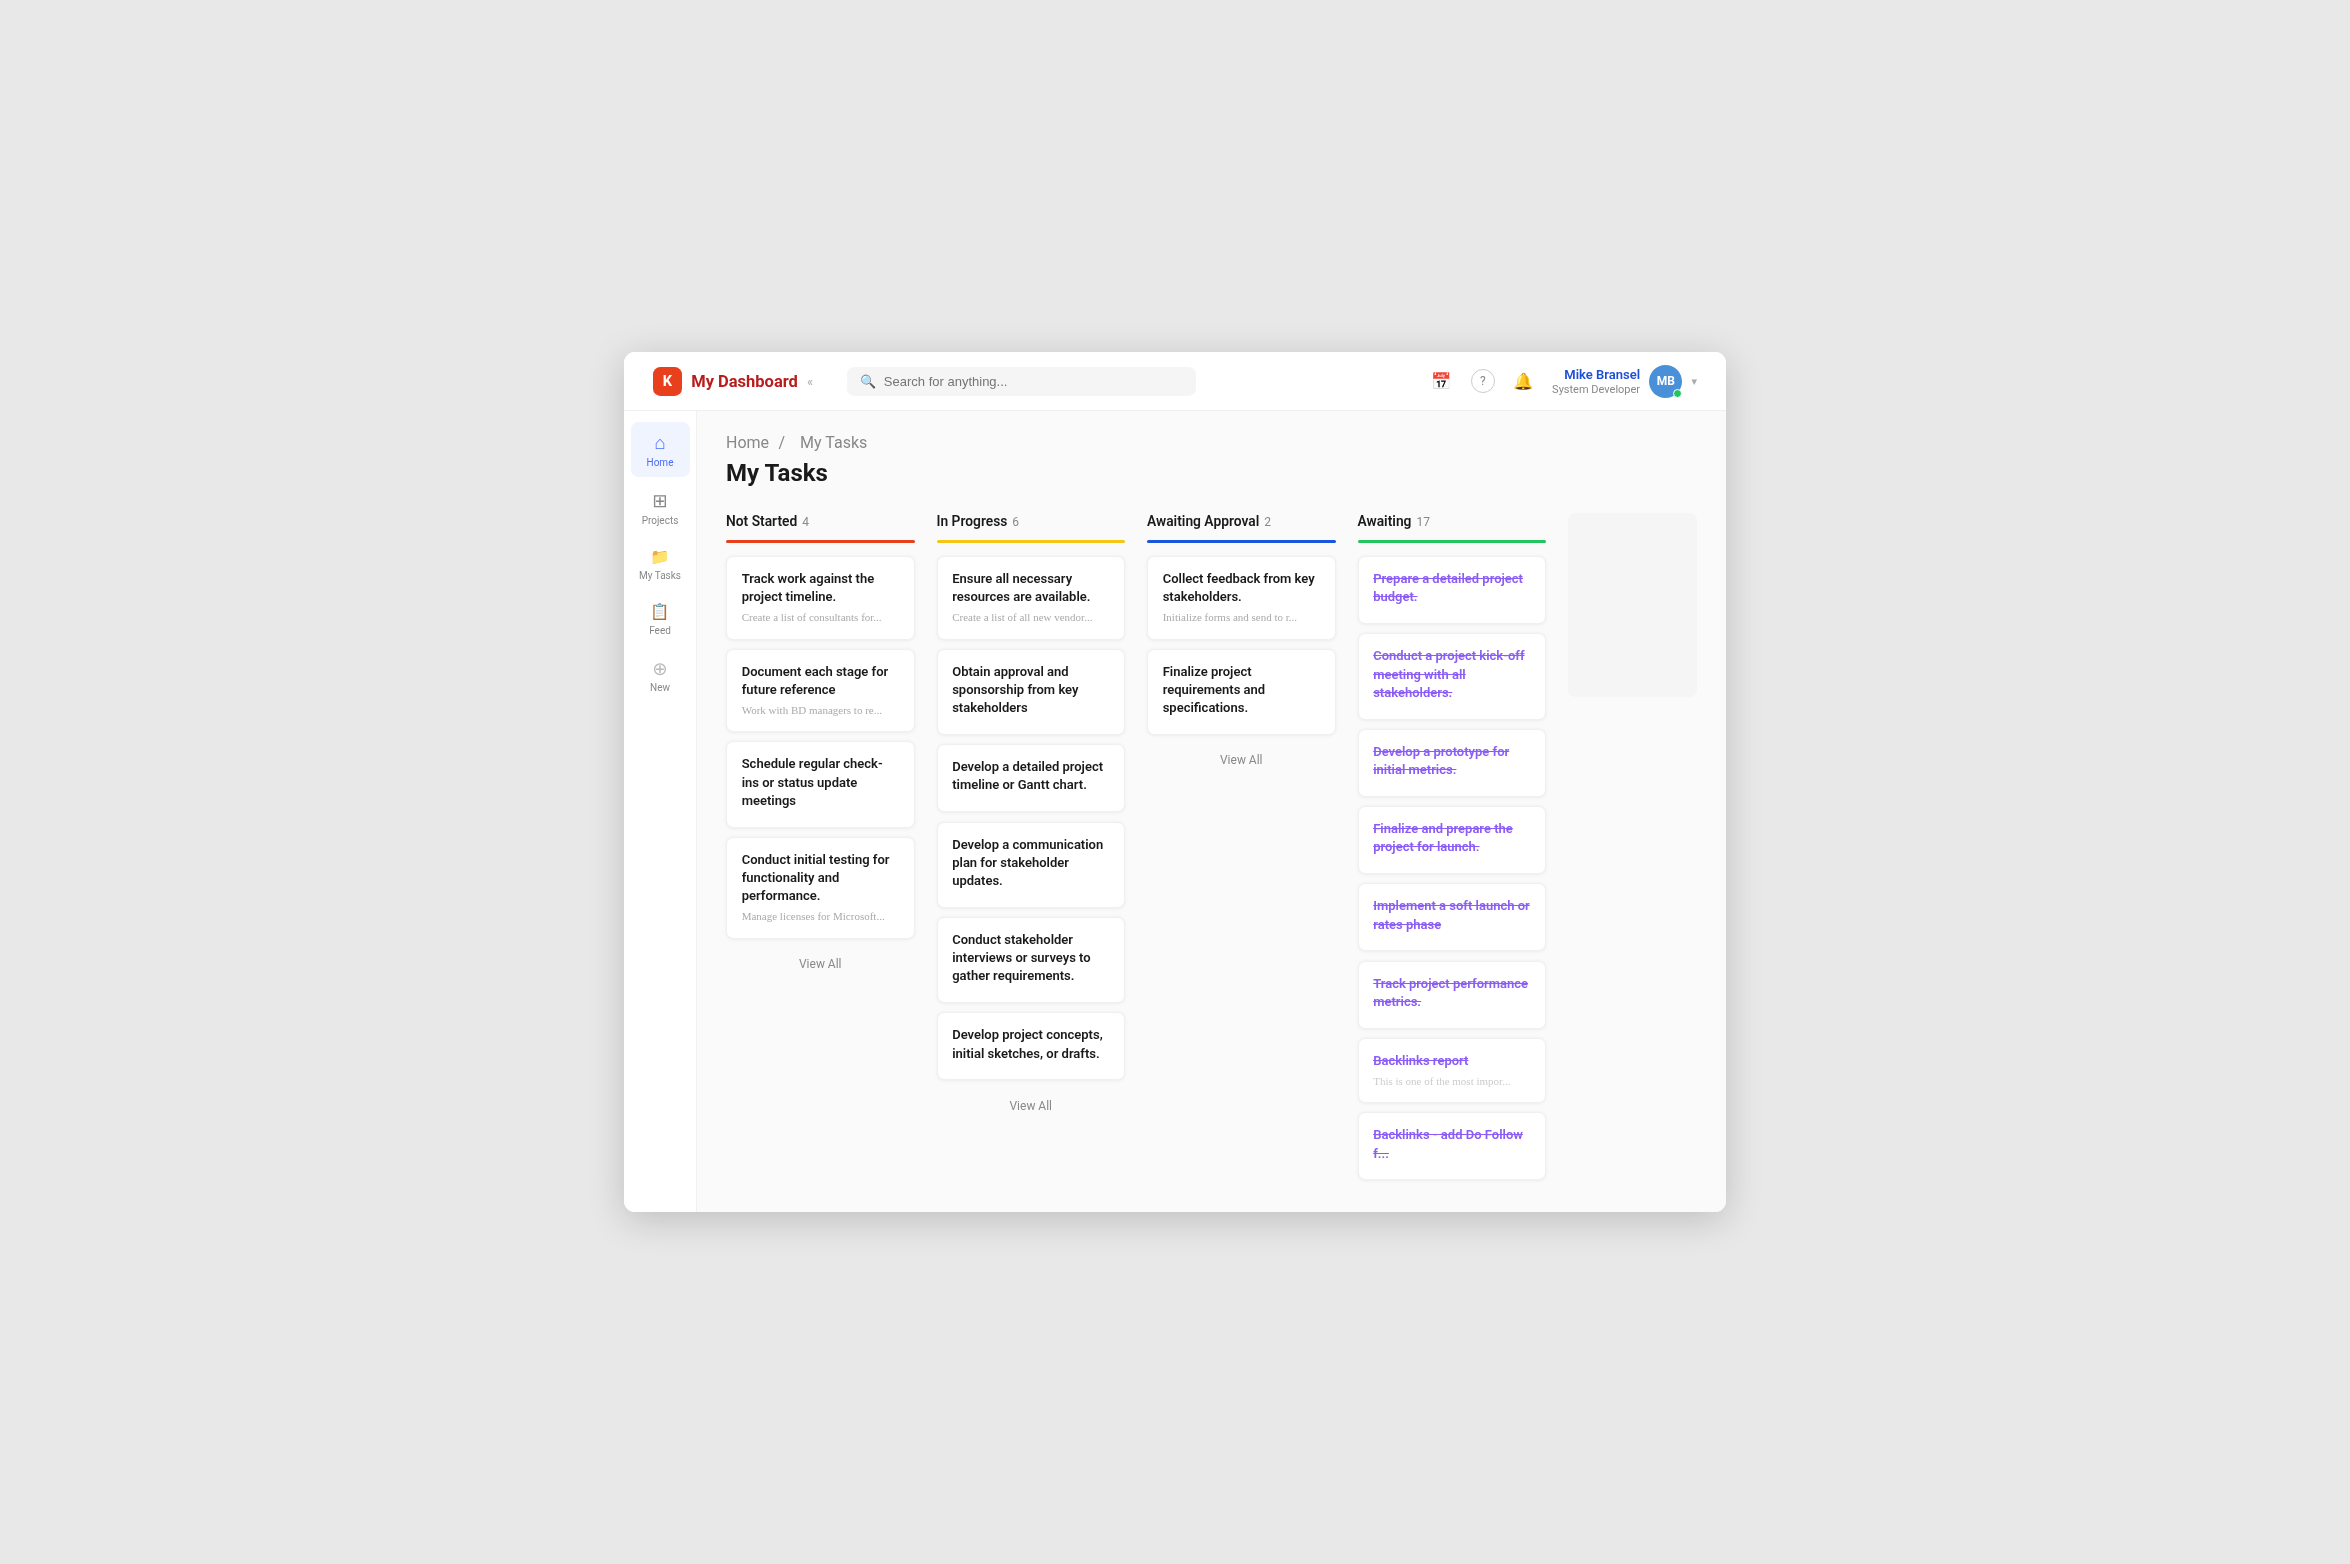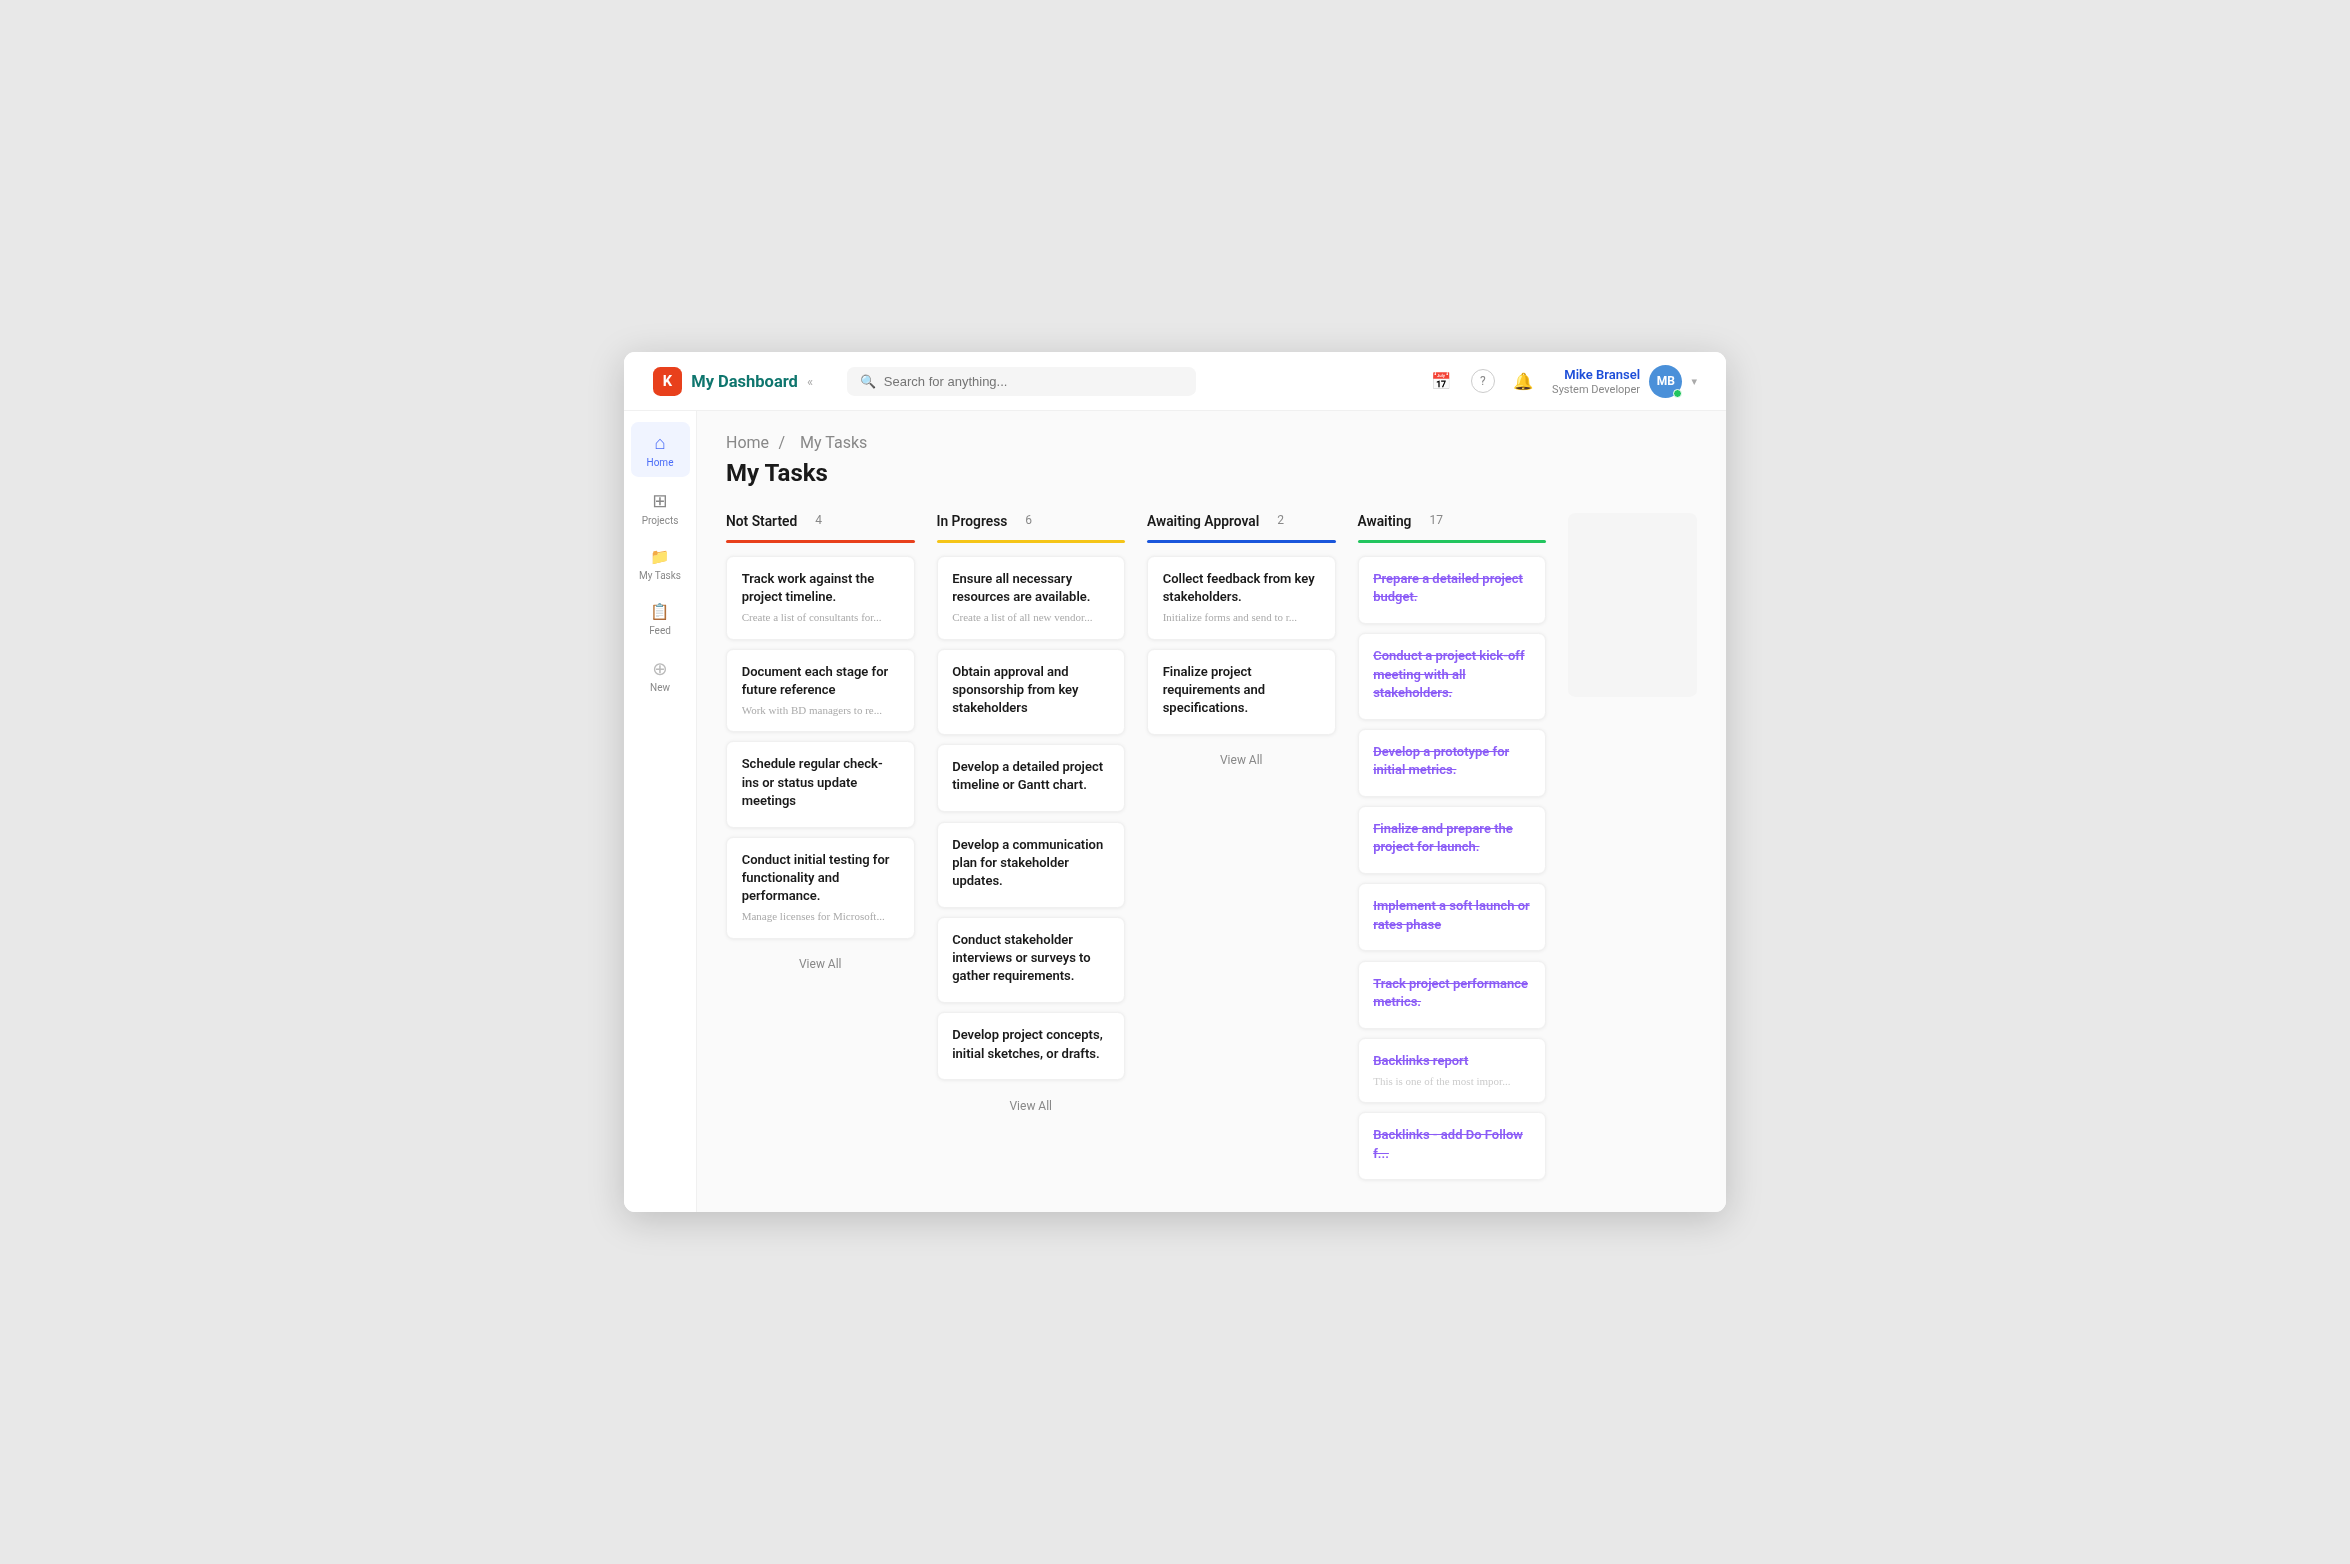--- a/index.html
+++ b/index.html
@@ -46,21 +46,21 @@
       display: flex;
       align-items: center;
       justify-content: center;
       color: #fff;
       font-size: 14.7px;
       font-weight: 700;
     }
     .logo-title {
       font-size: 16.5px;
       font-weight: 700;
-      color: #0f766e;
+      color: #b91c1c;
     }
     .collapse-icon {
       color: #aaa;
       font-size: 13px;
       cursor: pointer;
     }
     .search-bar {
       flex: 1;
       max-width: 349px;
       display: flex;
@@ -226,22 +226,22 @@
       display: flex;
       gap: 22px;
       align-items: flex-start;
     }
     .kanban-col {
       flex: 1;
       min-width: 0;
     }
     .kanban-col-header {
       display: flex;
-      align-items: flex-start;
-      gap: 18px;
+      align-items: flex-end;
+      gap: 5px;
       margin-bottom: 11px;
     }
     .kanban-col-title {
       font-size: 13.8px;
       font-weight: 600;
       color: #1a1a1a;
     }
     .kanban-col-count {
       font-size: 12px;
       color: #888;

